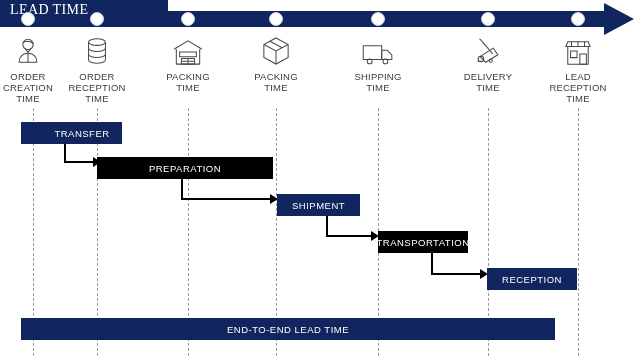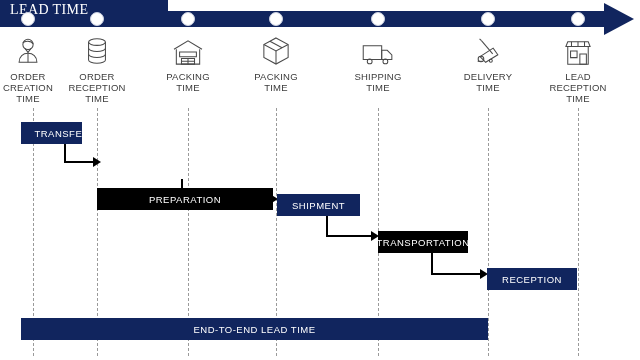--- a/index.html
+++ b/index.html
@@ -295,37 +295,37 @@
     </svg>
   </div>
 
   <div class="connector" style="left:430px; top:253px;">
     <svg width="60" height="28" viewBox="0 0 60 28">
       <path d="M2 0 L2 21 L50 21" fill="none" stroke="#000000" stroke-width="2"></path>
       <path d="M50 16 L58 21 L50 26 Z" fill="#000000"></path>
     </svg>
   </div>
 
-  <div class="bar bar-navy" style="left:21px; width:61px; top:122px;padding-left:21px;">
+  <div class="bar bar-navy" style="left:21px; width:101px; top:122px;padding-left:21px;">
     <span>TRANSFER</span>
   </div>
 
-  <div class="bar bar-black" style="left:97px; width:176px; top:157px;margin-top:31px;">
+  <div class="bar bar-black" style="left:97px; width:176px; top:157px;">
     <span>PREPARATION</span>
   </div>
 
   <div class="bar bar-navy" style="left:277px; width:83px; top:194px;">
     <span>SHIPMENT</span>
   </div>
 
   <div class="bar bar-black" style="left:378px; width:90px; top:231px;">
     <span>TRANSPORTATION</span>
   </div>
 
   <div class="bar bar-navy" style="left:487px; width:90px; top:268px;">
     <span>RECEPTION</span>
   </div>
 
-  <div class="bar-endtoend" style="left:21px; width:467px; top:318px;">
+  <div class="bar-endtoend" style="left:21px; width:534px; top:318px;">
     <span>END-TO-END LEAD TIME</span>
   </div>
 
 </div>
 
 </body></html>

